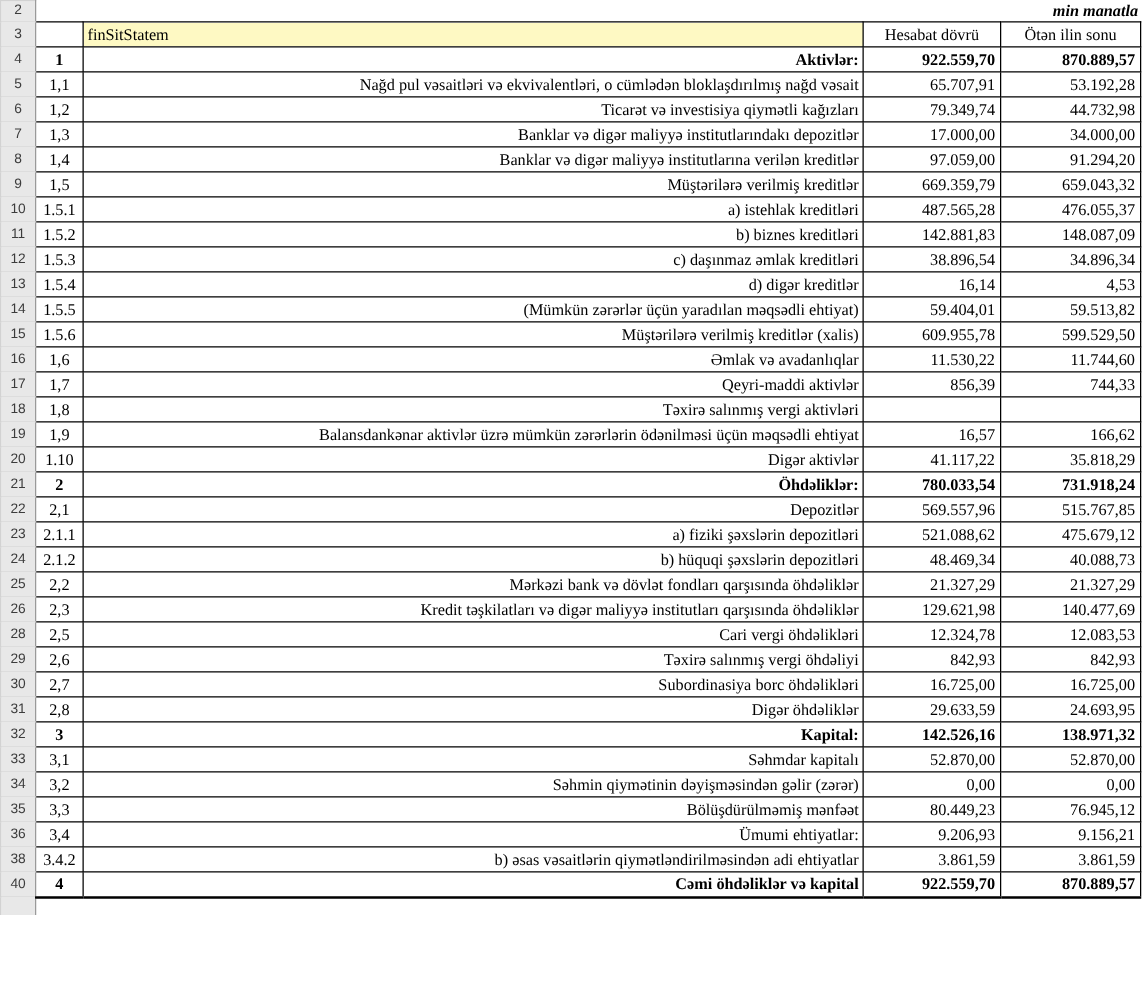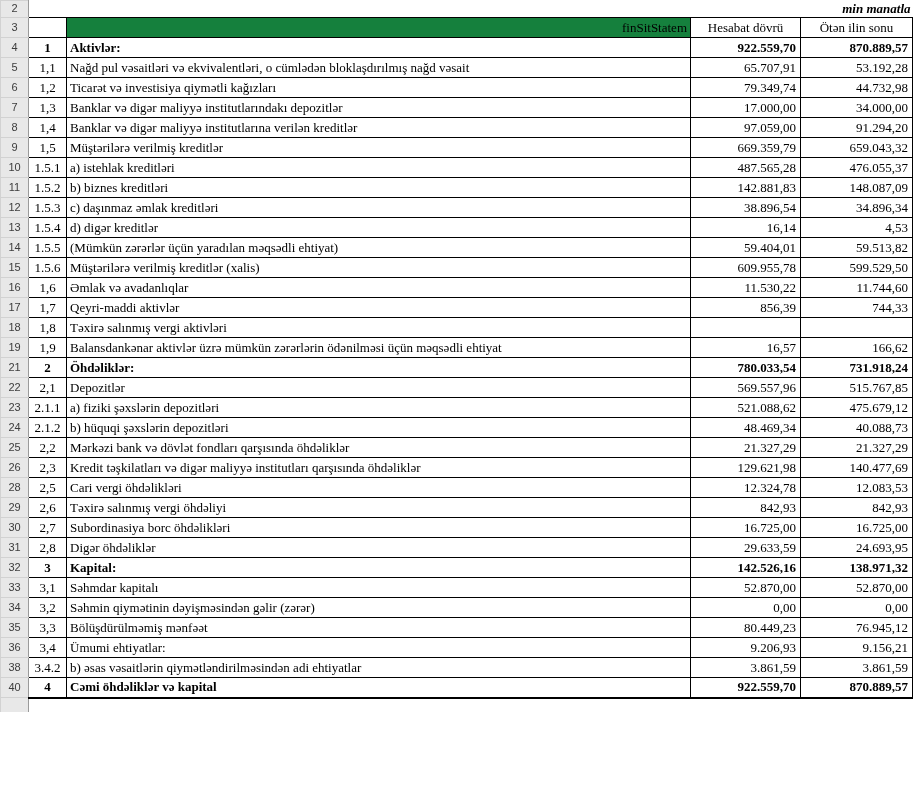--- a/index.html
+++ b/index.html
@@ -31,28 +31,28 @@
     border-right: 1px solid #9a9a9a;
     font-family: "Liberation Sans", sans-serif;
     font-size: 11px;
     color: #3c3c3c;
     text-align: center;
     padding: 0 1px;
   }
   td.cell { border: 1px solid #000000; background: #ffffff; }
   td.nb   { border: none; background: #ffffff; font-style: italic; }
   td.num  { text-align: center; padding: 0 1px; }
-  td.desc { text-align: left; }
+  td.desc { text-align: right; }
   td.val  { text-align: right; padding-right: 4px; }
   tr.bold td.cell { font-weight: bold; }
   tr.total td.cell { border-bottom: 2px solid #000000; }
   tr.unit-row td { height: 17px; }
   td.title {
-    background: #15803d;
-    text-align: right;
+    background: #fef9c3;
+    text-align: left;
   }
   td.colhead { text-align: center; }
   td.unit {
     text-align: right;
     font-weight: bold;
     padding-right: 2px;
   }
   tr.filler td { height: 14px; }
   tr.filler td.gutter { border-bottom: none; }
 </style>
@@ -189,20 +189,27 @@
           <td class="cell val"></td>
           <td class="cell val"></td>
         </tr>
         <tr>
           <td class="gutter">19</td>
           <td class="cell num">1,9</td>
           <td class="cell desc">Balansdankənar aktivlər üzrə mümkün zərərlərin ödənilməsi üçün məqsədli ehtiyat</td>
           <td class="cell val">16,57</td>
           <td class="cell val">166,62</td>
         </tr>
+        <tr>
+          <td class="gutter">20</td>
+          <td class="cell num">1.10</td>
+          <td class="cell desc">Digər aktivlər</td>
+          <td class="cell val">41.117,22</td>
+          <td class="cell val">35.818,29</td>
+        </tr>
         <tr class="bold">
           <td class="gutter">21</td>
           <td class="cell num">2</td>
           <td class="cell desc">Öhdəliklər:</td>
           <td class="cell val">780.033,54</td>
           <td class="cell val">731.918,24</td>
         </tr>
         <tr>
           <td class="gutter">22</td>
           <td class="cell num">2,1</td>

